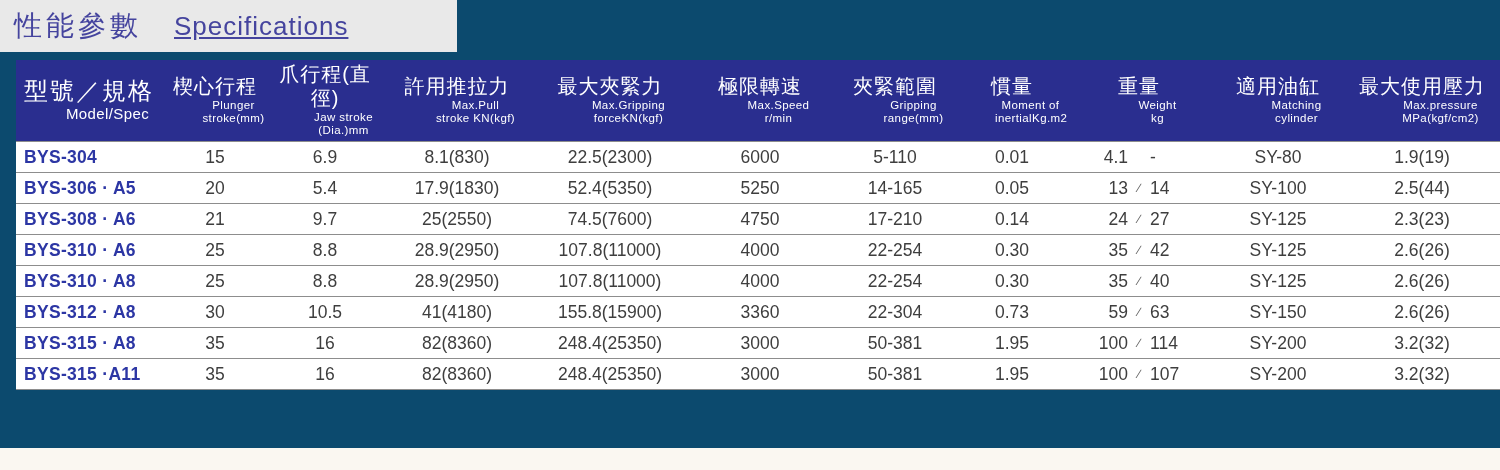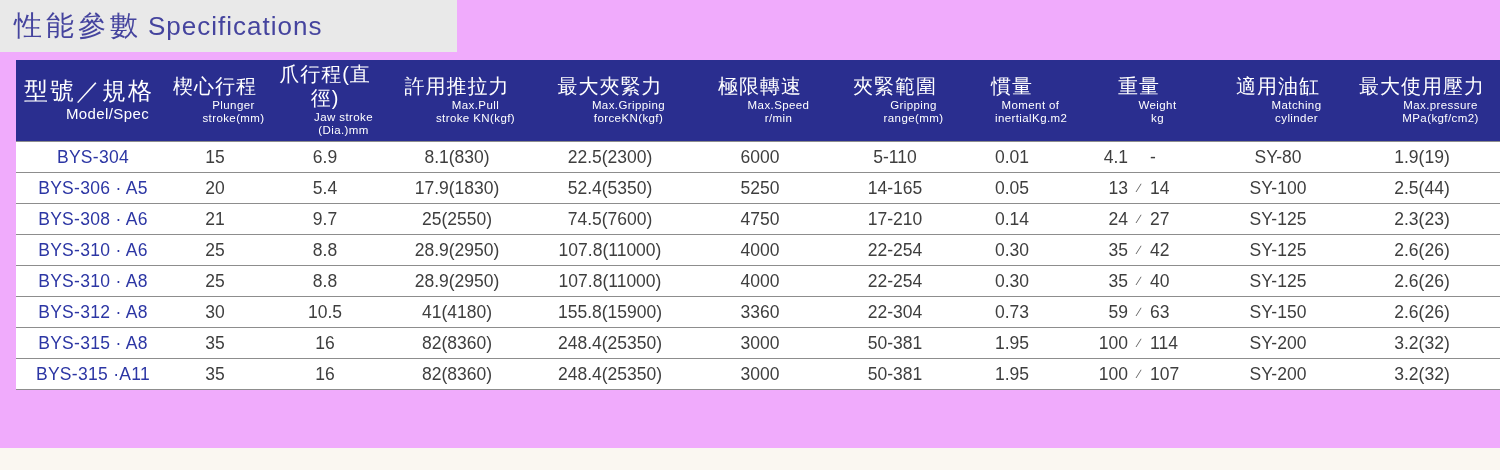--- a/index.html
+++ b/index.html
@@ -3,45 +3,45 @@
 <meta charset="utf-8">
 <style>
   :root{
     --header_bg:#2a2e8f; --header_text:#ffffff; --model_text:#2c36a4;
     --title_text:#45449e; --data_text:#3e3e3e; --row_line_dark:#8d8d8d;
     --row_line_light:#e8e8e8; --title_bar_bg:#e9e9e9; --bottom_bg:#faf7f1;
   }
   *{margin:0;padding:0;box-sizing:border-box;}
   html,body{width:1500px;height:470px;overflow:hidden;background:#ffffff;
     font-family:"Liberation Sans","DejaVu Sans",sans-serif;}
-  .page{position:relative;width:1500px;height:470px;background:#f0abfc;}
+  .page{position:relative;width:1500px;height:470px;background:#0c4a6e;}
 
   
   .title-bar{position:absolute;left:0;top:0;width:457px;height:52px;
     background:var(--title_bar_bg);display:flex;align-items:center;padding-left:14px;}
   .t-zh{font-size:28px;letter-spacing:4px;color:var(--title_text);font-weight:500;}
-  .t-en{font-size:26px;margin-left:6px;color:var(--title_text);letter-spacing:1px;}
+  .t-en{font-size:26px;margin-left:32px;color:var(--title_text);letter-spacing:1px;text-decoration:underline;}
 
   
   table.spec-table{position:absolute;left:16px;top:60px;width:1484px;
     border-collapse:collapse;table-layout:fixed;}
   thead th{background:var(--header_bg);color:var(--header_text);height:60px;
     vertical-align:middle;font-weight:normal;padding:2px 0 4px 0;
     border-bottom:1px solid var(--row_line_dark);}
   thead th .zh{font-size:20px;line-height:24px;letter-spacing:1px;font-weight:500;}
   thead th .en{font-size:11.5px;line-height:13px;letter-spacing:.4px;white-space:pre-line;margin-top:1px;margin-left:37px;}
   thead th:first-child .zh{font-size:24px;line-height:26px;letter-spacing:2px;}
   thead th:first-child .en{font-size:15px;line-height:17px;}
 
   tbody td{height:31px;background:#ffffff;color:var(--data_text);
     font-size:17.5px;text-align:center;vertical-align:middle;
     border-bottom:1px solid var(--row_line_dark);border-top:1px solid var(--row_line_light);}
   tbody tr:first-child td{border-top:none;}
-  tbody td.model{text-align:center;padding-left:8px;color:var(--model_text);
-    font-weight:400;letter-spacing:.3px;}
+  tbody td.model{text-align:left;padding-left:8px;color:var(--model_text);
+    font-weight:700;letter-spacing:.3px;}
   tbody td.weight{padding:0 18px;}
   .w-wrap{display:flex;align-items:center;justify-content:center;}
   .w1{flex:1;text-align:right;}
   .wsep{width:22px;text-align:center;font-size:12px;color:#5a5a5a;}
   .w2{flex:1;text-align:left;}
 
   .bottom-strip{position:absolute;left:0;top:448px;width:1500px;height:22px;
     background:var(--bottom_bg);}
 </style>
 </head>

